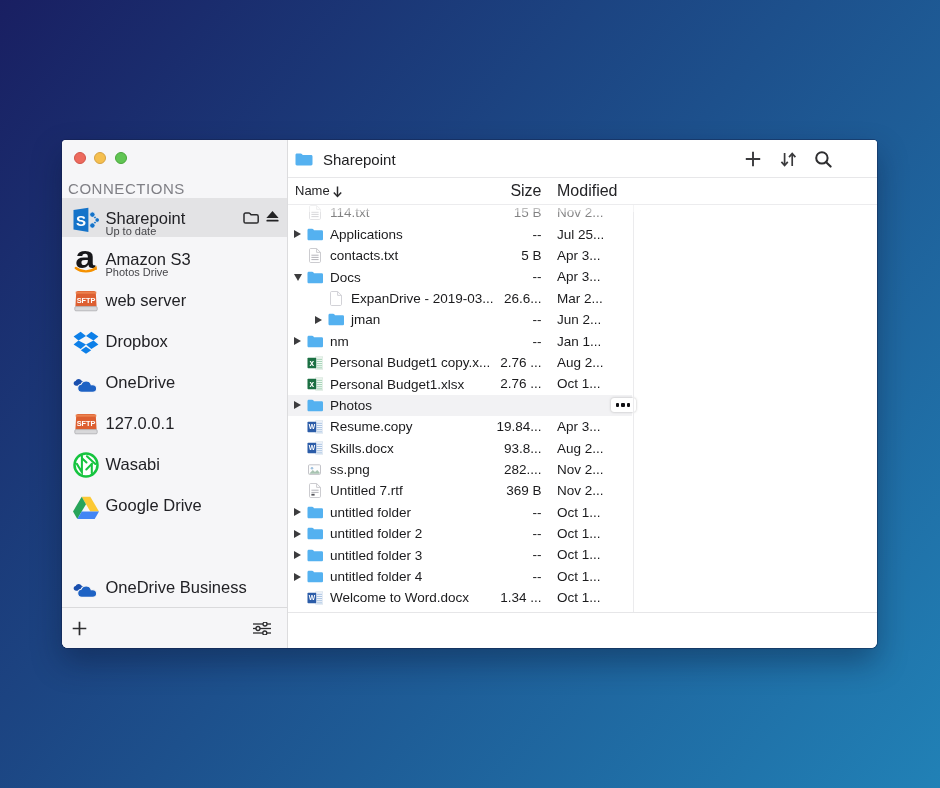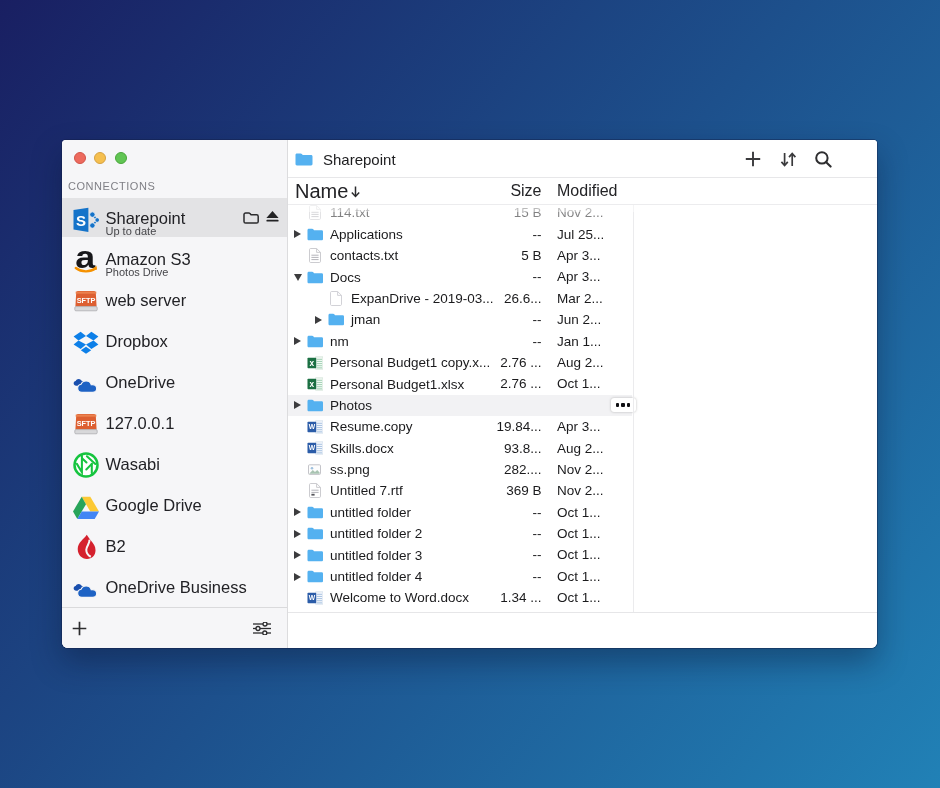--- a/index.html
+++ b/index.html
@@ -20,41 +20,41 @@
   position:absolute; left:0; top:0; width:226px; height:100%;
   background:#f6f6f8; border-right:1px solid #dcdcde;
   border-radius:4px 0 0 6px;
 }
 .light { position:absolute; width:12px; height:12px; border-radius:50%; top:12px; }
 .l-red { left:11.5px; background:#ed6a5e; border:0.5px solid #d25449; }
 .l-yel { left:32px; background:#f5bf4f; border:0.5px solid #d6a243; }
 .l-grn { left:52.5px; background:#61c554; border:0.5px solid #4aa73c; }
 .connections {
   position:absolute; left:6px; top:40px;
-  font-size:11px; font-weight:500; letter-spacing:0.55px; color:#7f7f85;
+  font-size:15px; font-weight:500; letter-spacing:0.55px; color:#7f7f85;
 }
 .srow { position:absolute; left:0; width:100%; height:41px; }
 .srow .sicon { position:absolute; left:11px; top:50%; margin-top:-13px; width:26px; height:26px; }
 .srow .lbl {
   position:absolute; left:43.5px; top:0; height:41px; line-height:41px;
   font-size:16.5px; color:#222226; white-space:nowrap;
 }
 .srow .lbl2 { position:absolute; left:43.5px; top:11.5px; font-size:16.5px; line-height:17px; color:#222226; white-space:nowrap; }
 .srow .sub { position:absolute; left:43.5px; top:27.5px; font-size:11px; line-height:11px; color:#46464a; white-space:nowrap; }
 .sel-bg { position:absolute; left:0; top:58px; width:225px; height:38.5px; background:#e3e3e5; }
 .side-foot {
   position:absolute; left:0; bottom:0; width:225px; height:41px;
   border-top:1px solid #dadadc; border-radius:0 0 0 6px; background:#f6f6f8;
 }
 
 .main { position:absolute; left:226px; top:0; right:0; bottom:0; border-radius:0 4px 6px 0; background:#fff; }
 .toolbar { position:absolute; left:0; top:0; right:0; height:38px; border-bottom:1px solid #e7e7e9; border-radius:0 4px 0 0; background:#fff; }
 .t-title { position:absolute; left:35px; top:0; height:38px; line-height:40px; font-size:15px; color:#1d1d1f; }
 .hdr { position:absolute; left:0; top:38px; right:0; height:26.5px; border-bottom:1px solid #ececee; background:#fff; }
-.hdr .h-name { position:absolute; left:7px; top:0; height:26px; line-height:26px; font-size:20px; color:#232326; display:flex; align-items:center; }
+.hdr .h-name { position:absolute; left:7px; top:0; height:26px; line-height:26px; font-size:13px; color:#232326; display:flex; align-items:center; }
 .hdr .h-size { position:absolute; right:335.5px; top:0; height:26px; line-height:26px; font-size:16px; color:#232326; }
 .hdr .h-mod  { position:absolute; left:269px; top:0; height:26px; line-height:26px; font-size:16px; color:#232326; }
 .list { position:absolute; left:0; top:65px; right:0; height:406.5px; overflow:hidden; }
 .list::before { content:""; position:absolute; left:0; right:0; top:0; height:7px; background:rgba(255,255,255,.45); z-index:5; }
 .frow.faded { opacity:0.55; }
 .rows { position:absolute; left:0; top:-2.8px; right:0; }
 .frow { position:relative; height:21.4px; font-size:13.5px; color:#1b1b1d; }
 .frow .fr-in { position:absolute; left:0; top:0; right:0; height:21.4px; display:flex; align-items:center; padding-left:6px; }
 .frow.lv1 .fr-in { padding-left:27px; }
 .caretbox { width:12.5px; flex:none; display:flex; align-items:center; }
@@ -161,27 +161,20 @@
       <div class="lbl">Wasabi</div>
     </div>
     <div class="srow" style="top:345px">
       <svg class="sicon" width="26" height="23" viewBox="0 0 26 23" style="margin-top:-11px">
         <polygon points="8.7,0.3 17.3,0.3 26,15 17.3,15" fill="#fcc934"></polygon>
         <polygon points="8.7,0.3 0,15 4.3,22.4 13,7.7" fill="#28a45a"></polygon>
         <polygon points="4.3,22.4 8.7,15 26,15 21.7,22.4" fill="#4285f4"></polygon>
       </svg>
       <div class="lbl">Google Drive</div>
     </div>
-    <div class="srow" style="top:386px">
-      <svg class="sicon" width="24" height="27" viewBox="0 0 24 27" style="margin-top:-13px">
-        <path d="M12.8 0.8 C9.6 5.6 3.4 8.8 3.4 15.6 C3.4 21.8 7.7 25.9 13 25.9 C18.3 25.9 21.9 22 21.9 16.8 C21.9 12.6 19.5 10.2 17.7 7.6 C16.1 5.3 14 3 12.8 0.8 Z" fill="#d5212e"></path>
-        <path d="M15.6 5.9 C16.2 9.8 12.3 12.3 12.3 16.4 C12.3 19.6 14.2 22.3 17 23.6" stroke="#f6f6f8" stroke-width="2.1" fill="none"></path>
-      </svg>
-      <div class="lbl">B2</div>
-    </div>
     <div class="srow" style="top:427px">
       <svg class="sicon" width="30" height="20" viewBox="0 0 30 20" style="margin-top:-10px">
         <g fill="#1a4fae">
             <path transform="translate(0.5,1.8) scale(0.60)" d="M5.3 13.3 C2.6 13.3 0.4 11.2 0.4 8.6 C0.4 6.3 2.1 4.4 4.3 4 C5.2 1.7 7.5 0.2 10.1 0.2 C13 0.2 15.4 2 16.1 4.6 C16.5 4.5 16.9 4.4 17.4 4.4 C20.1 4.4 22.3 6.4 22.3 8.9 C22.3 11.3 20.2 13.3 17.6 13.3 Z"></path>
           </g>
         <path transform="translate(5,4)" d="M5.3 13.3 C2.6 13.3 0.4 11.2 0.4 8.6 C0.4 6.3 2.1 4.4 4.3 4 C5.2 1.7 7.5 0.2 10.1 0.2 C13 0.2 15.4 2 16.1 4.6 C16.5 4.5 16.9 4.4 17.4 4.4 C20.1 4.4 22.3 6.4 22.3 8.9 C22.3 11.3 20.2 13.3 17.6 13.3 Z" fill="#1e62c4" stroke="#f4f4f6" stroke-width="1.3"></path>
       </svg>
       <div class="lbl">OneDrive Business</div>
     </div>
     <div class="side-foot">

